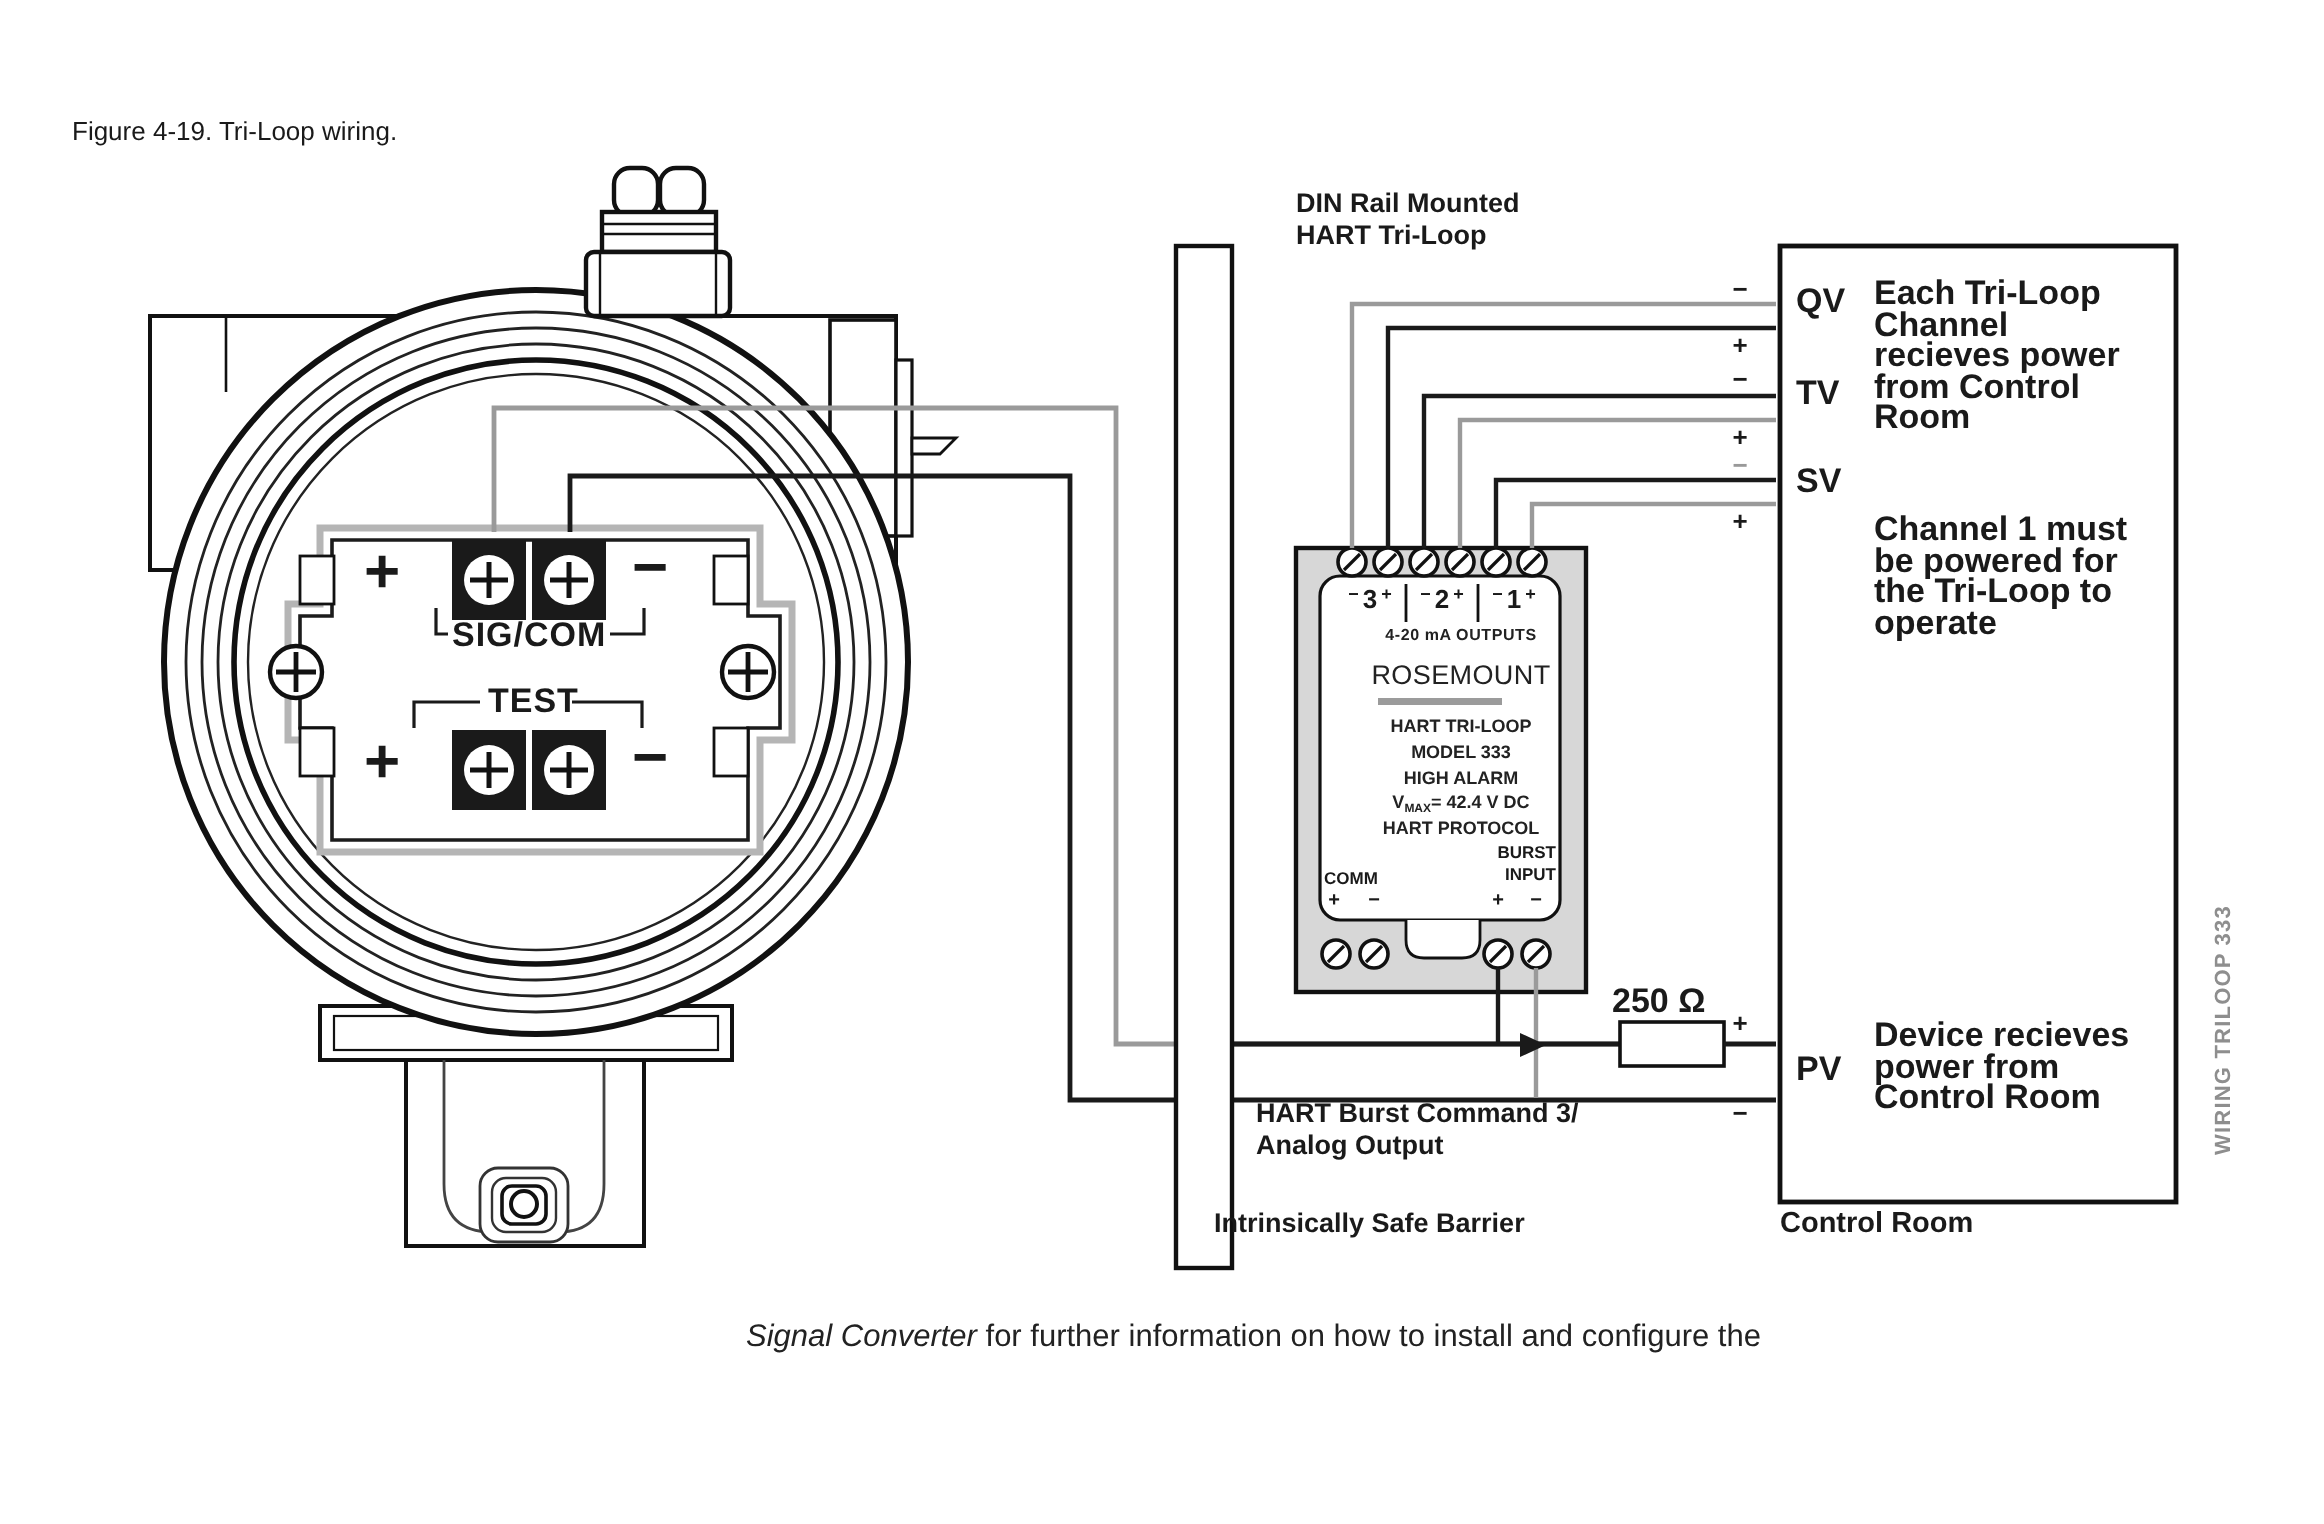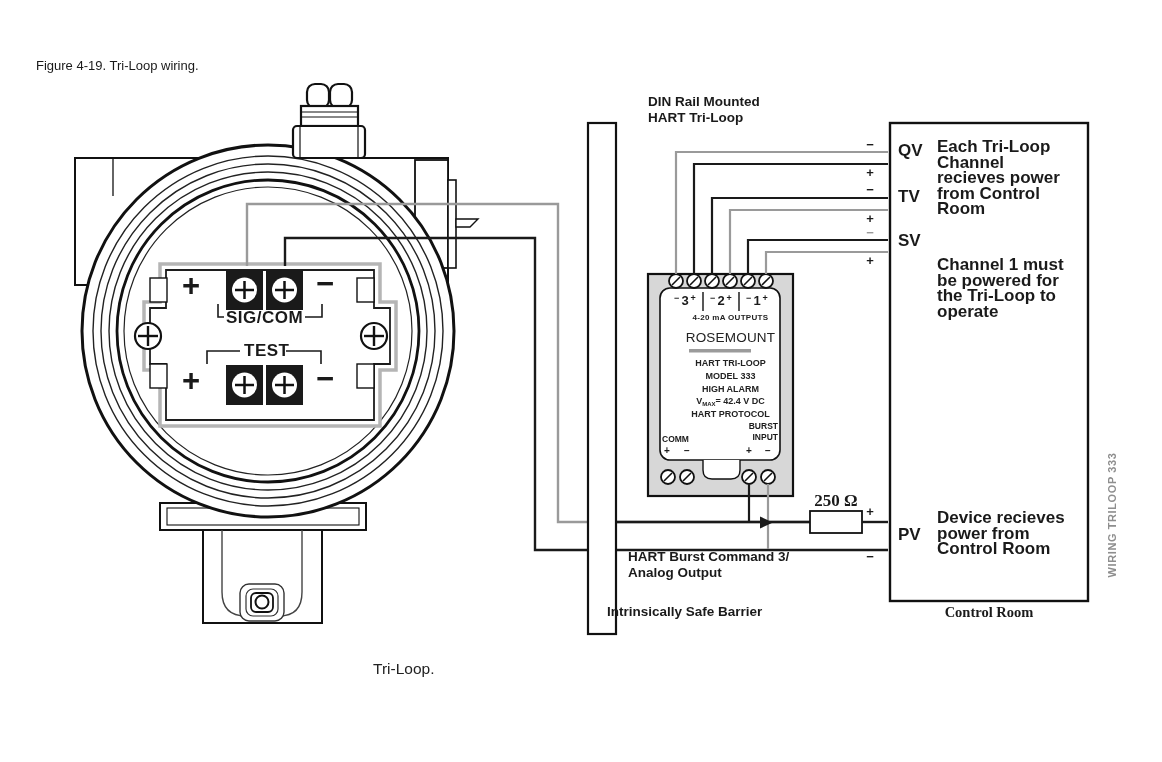--- a/index.html
+++ b/index.html
@@ -1,21 +1,21 @@
 <!DOCTYPE html>
 <html><head>
 <meta charset="utf-8">
 <style>
   html,body{margin:0;padding:0;background:#fff;}
   #page{position:relative;width:1162px;height:762px;background:#ffffff;overflow:hidden;
         font-family:"Liberation Sans",sans-serif;color:#1a1a1a;}
   #art{position:absolute;left:0;top:0;}
   .lbl{position:absolute;font-weight:700;color:#1a1a1a;white-space:pre-line;line-height:15.5px;font-size:17px;}
   .plain{font-weight:400;}
-  .ctr{text-align:center;font-family:Liberation Serif, serif;}
+  .ctr{}
   .mk{position:absolute;width:16px;text-align:center;font-weight:700;font-size:13px;line-height:13px;}
   .mk.gray{color:#999;}
   .bigsign{position:absolute;font-size:31px;font-weight:800;line-height:28px;}
   .tgroup{position:absolute;top:291px;width:36px;text-align:center;}
   .tgroup .tsg{font-size:9px;font-weight:700;position:relative;top:-4px;}
   .tgroup .tnum{font-size:13px;font-weight:700;padding:0 2px;}
   .dev{position:absolute;left:660px;width:141px;text-align:center;font-weight:700;color:#222;}
   .sub{font-size:6px;font-weight:700;vertical-align:-2px;}
   .vrest{margin-left:0;}
   #sidetext{position:absolute;left:1028px;top:508px;width:170px;height:14px;
@@ -242,16 +242,16 @@
 
   <div class="lbl ctr" style="left:806px;top:493px;width:60px;">250 Ω</div>
 
   <div class="lbl" style="left:628px;top:549px;font-size:13.5px;line-height:16px;">HART Burst Command 3/
 Analog Output</div>
   <div class="lbl" style="left:607px;top:604px;font-size:13.5px;">Intrinsically Safe Barrier</div>
 
   <div id="sidetext">WIRING TRILOOP 333</div>
 
   <div id="footer">
-    <div><span>Tri-Loop.</span></div>
+    <div><span class="it">Signal Converter</span><span> for further information on how to install and configure the</span></div>
   </div>
 
 </div>
 
 </body></html>

